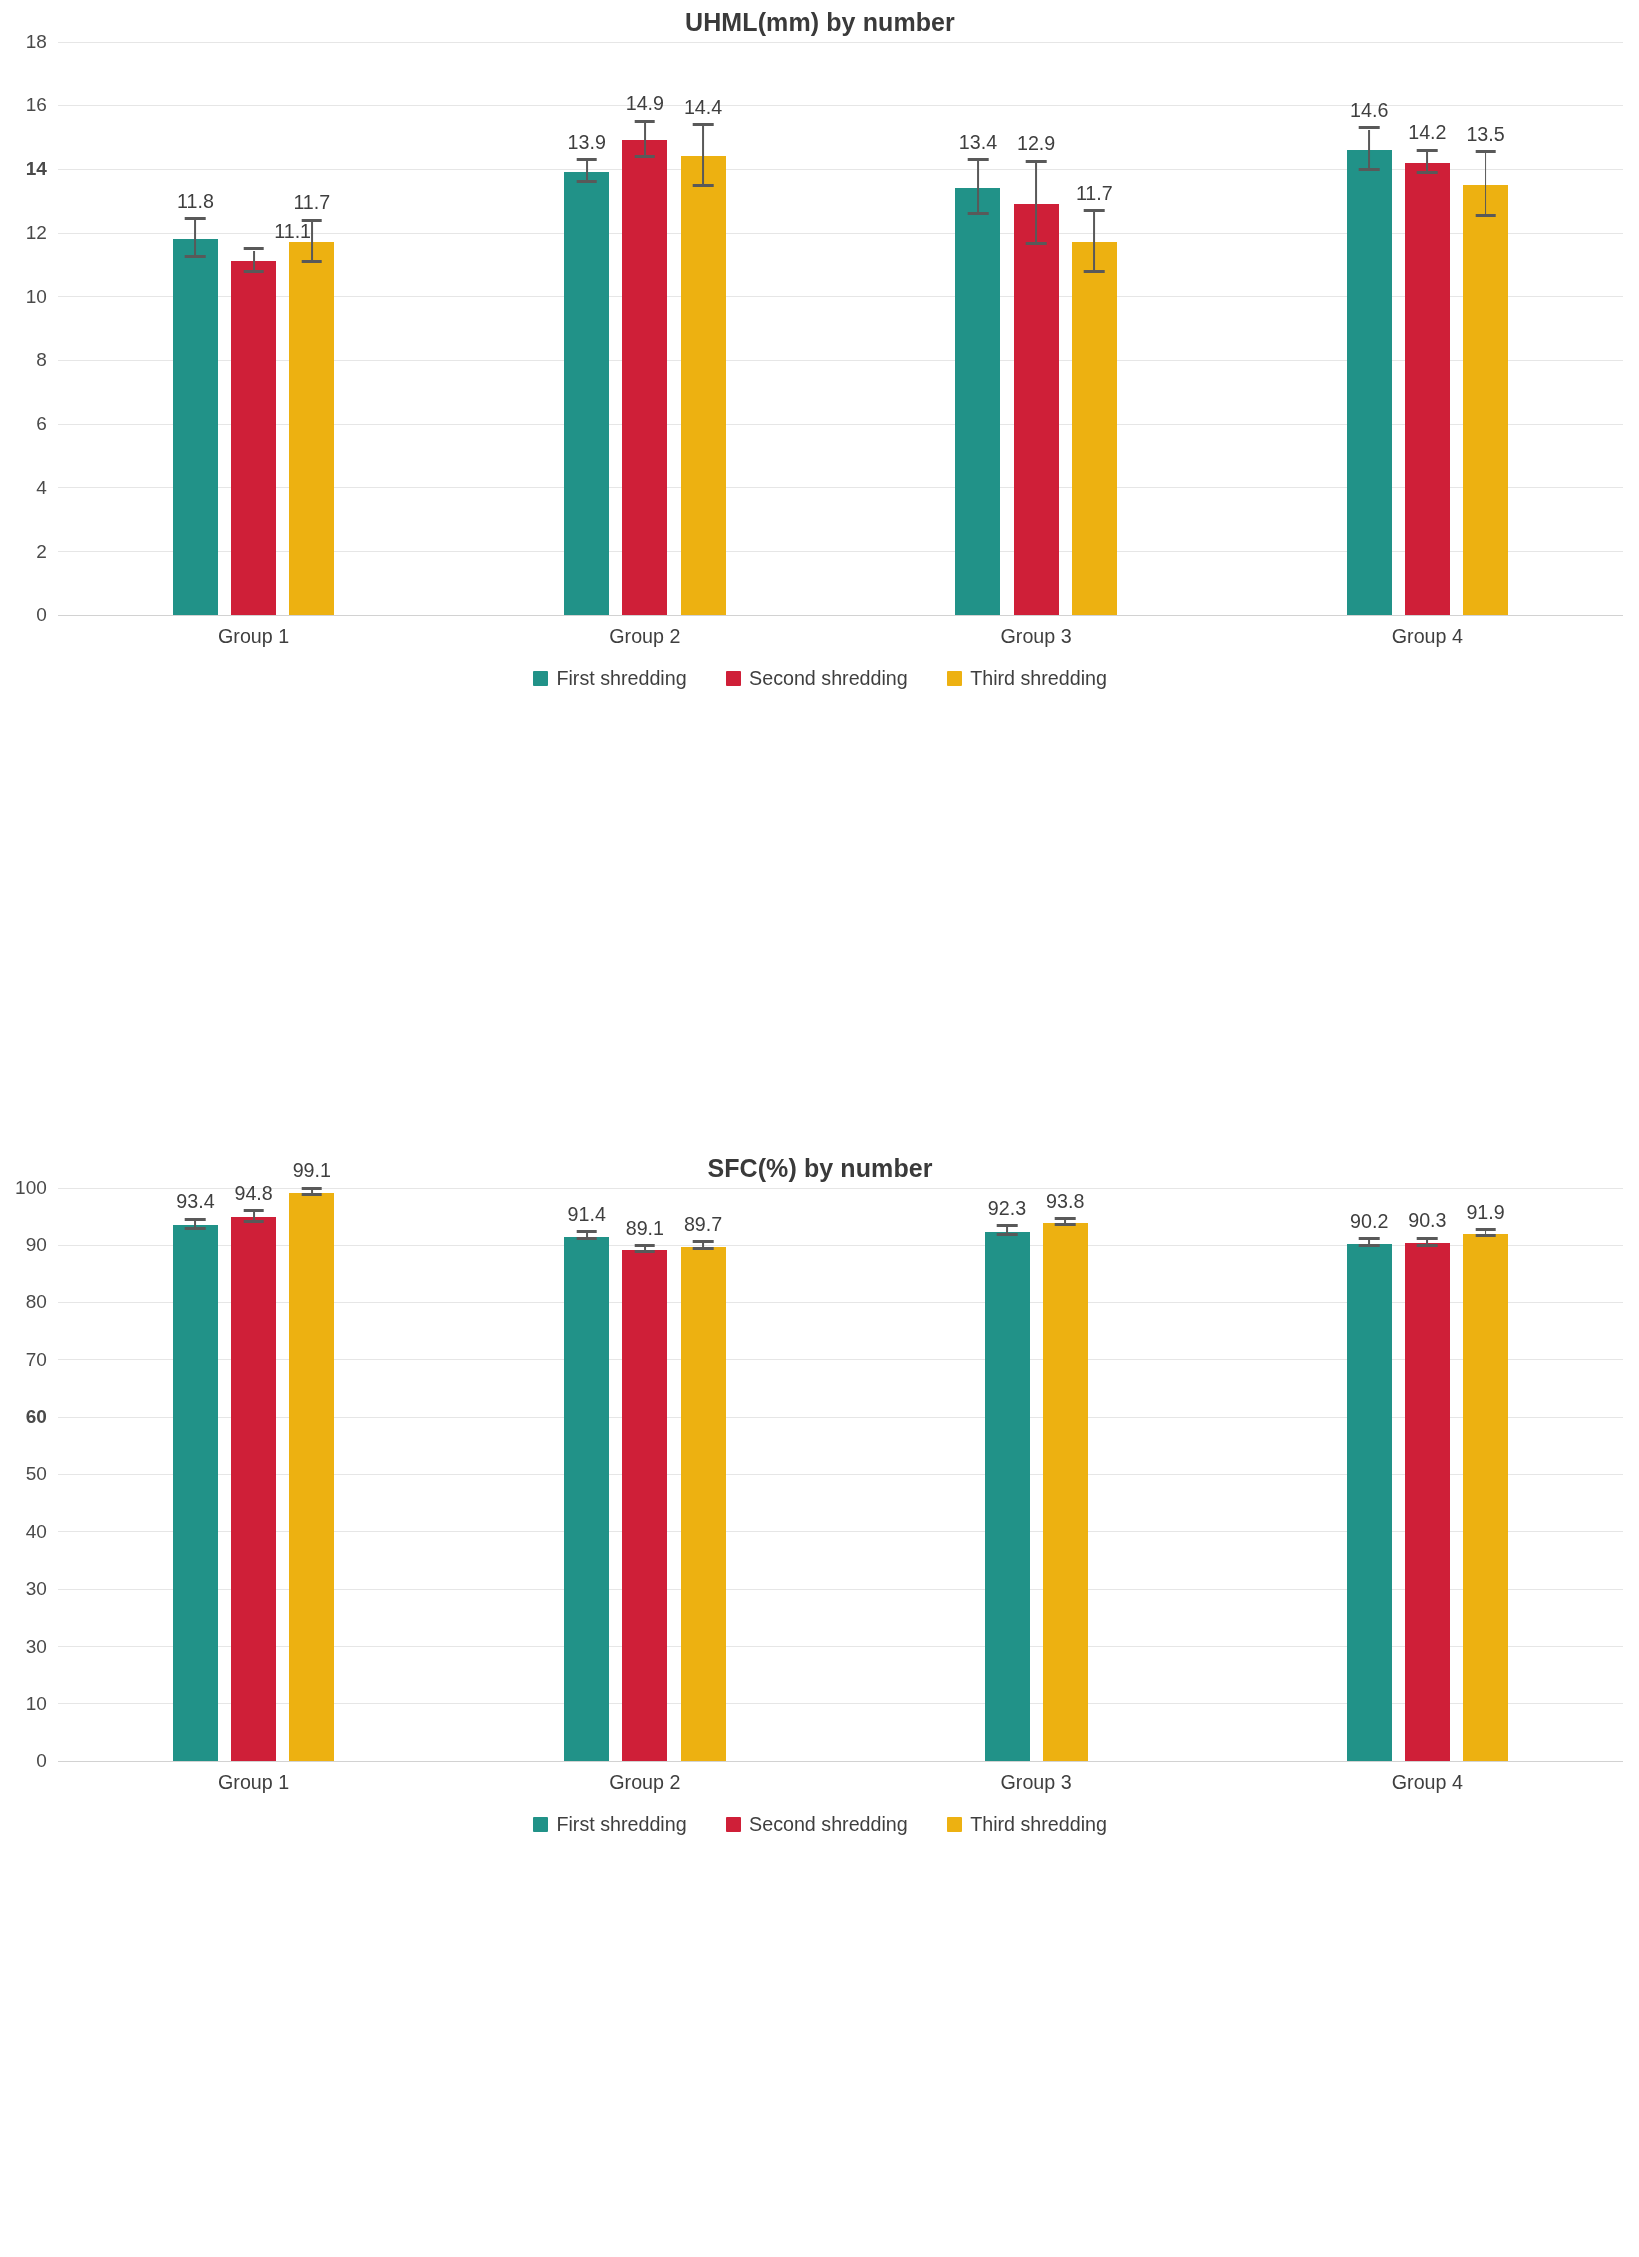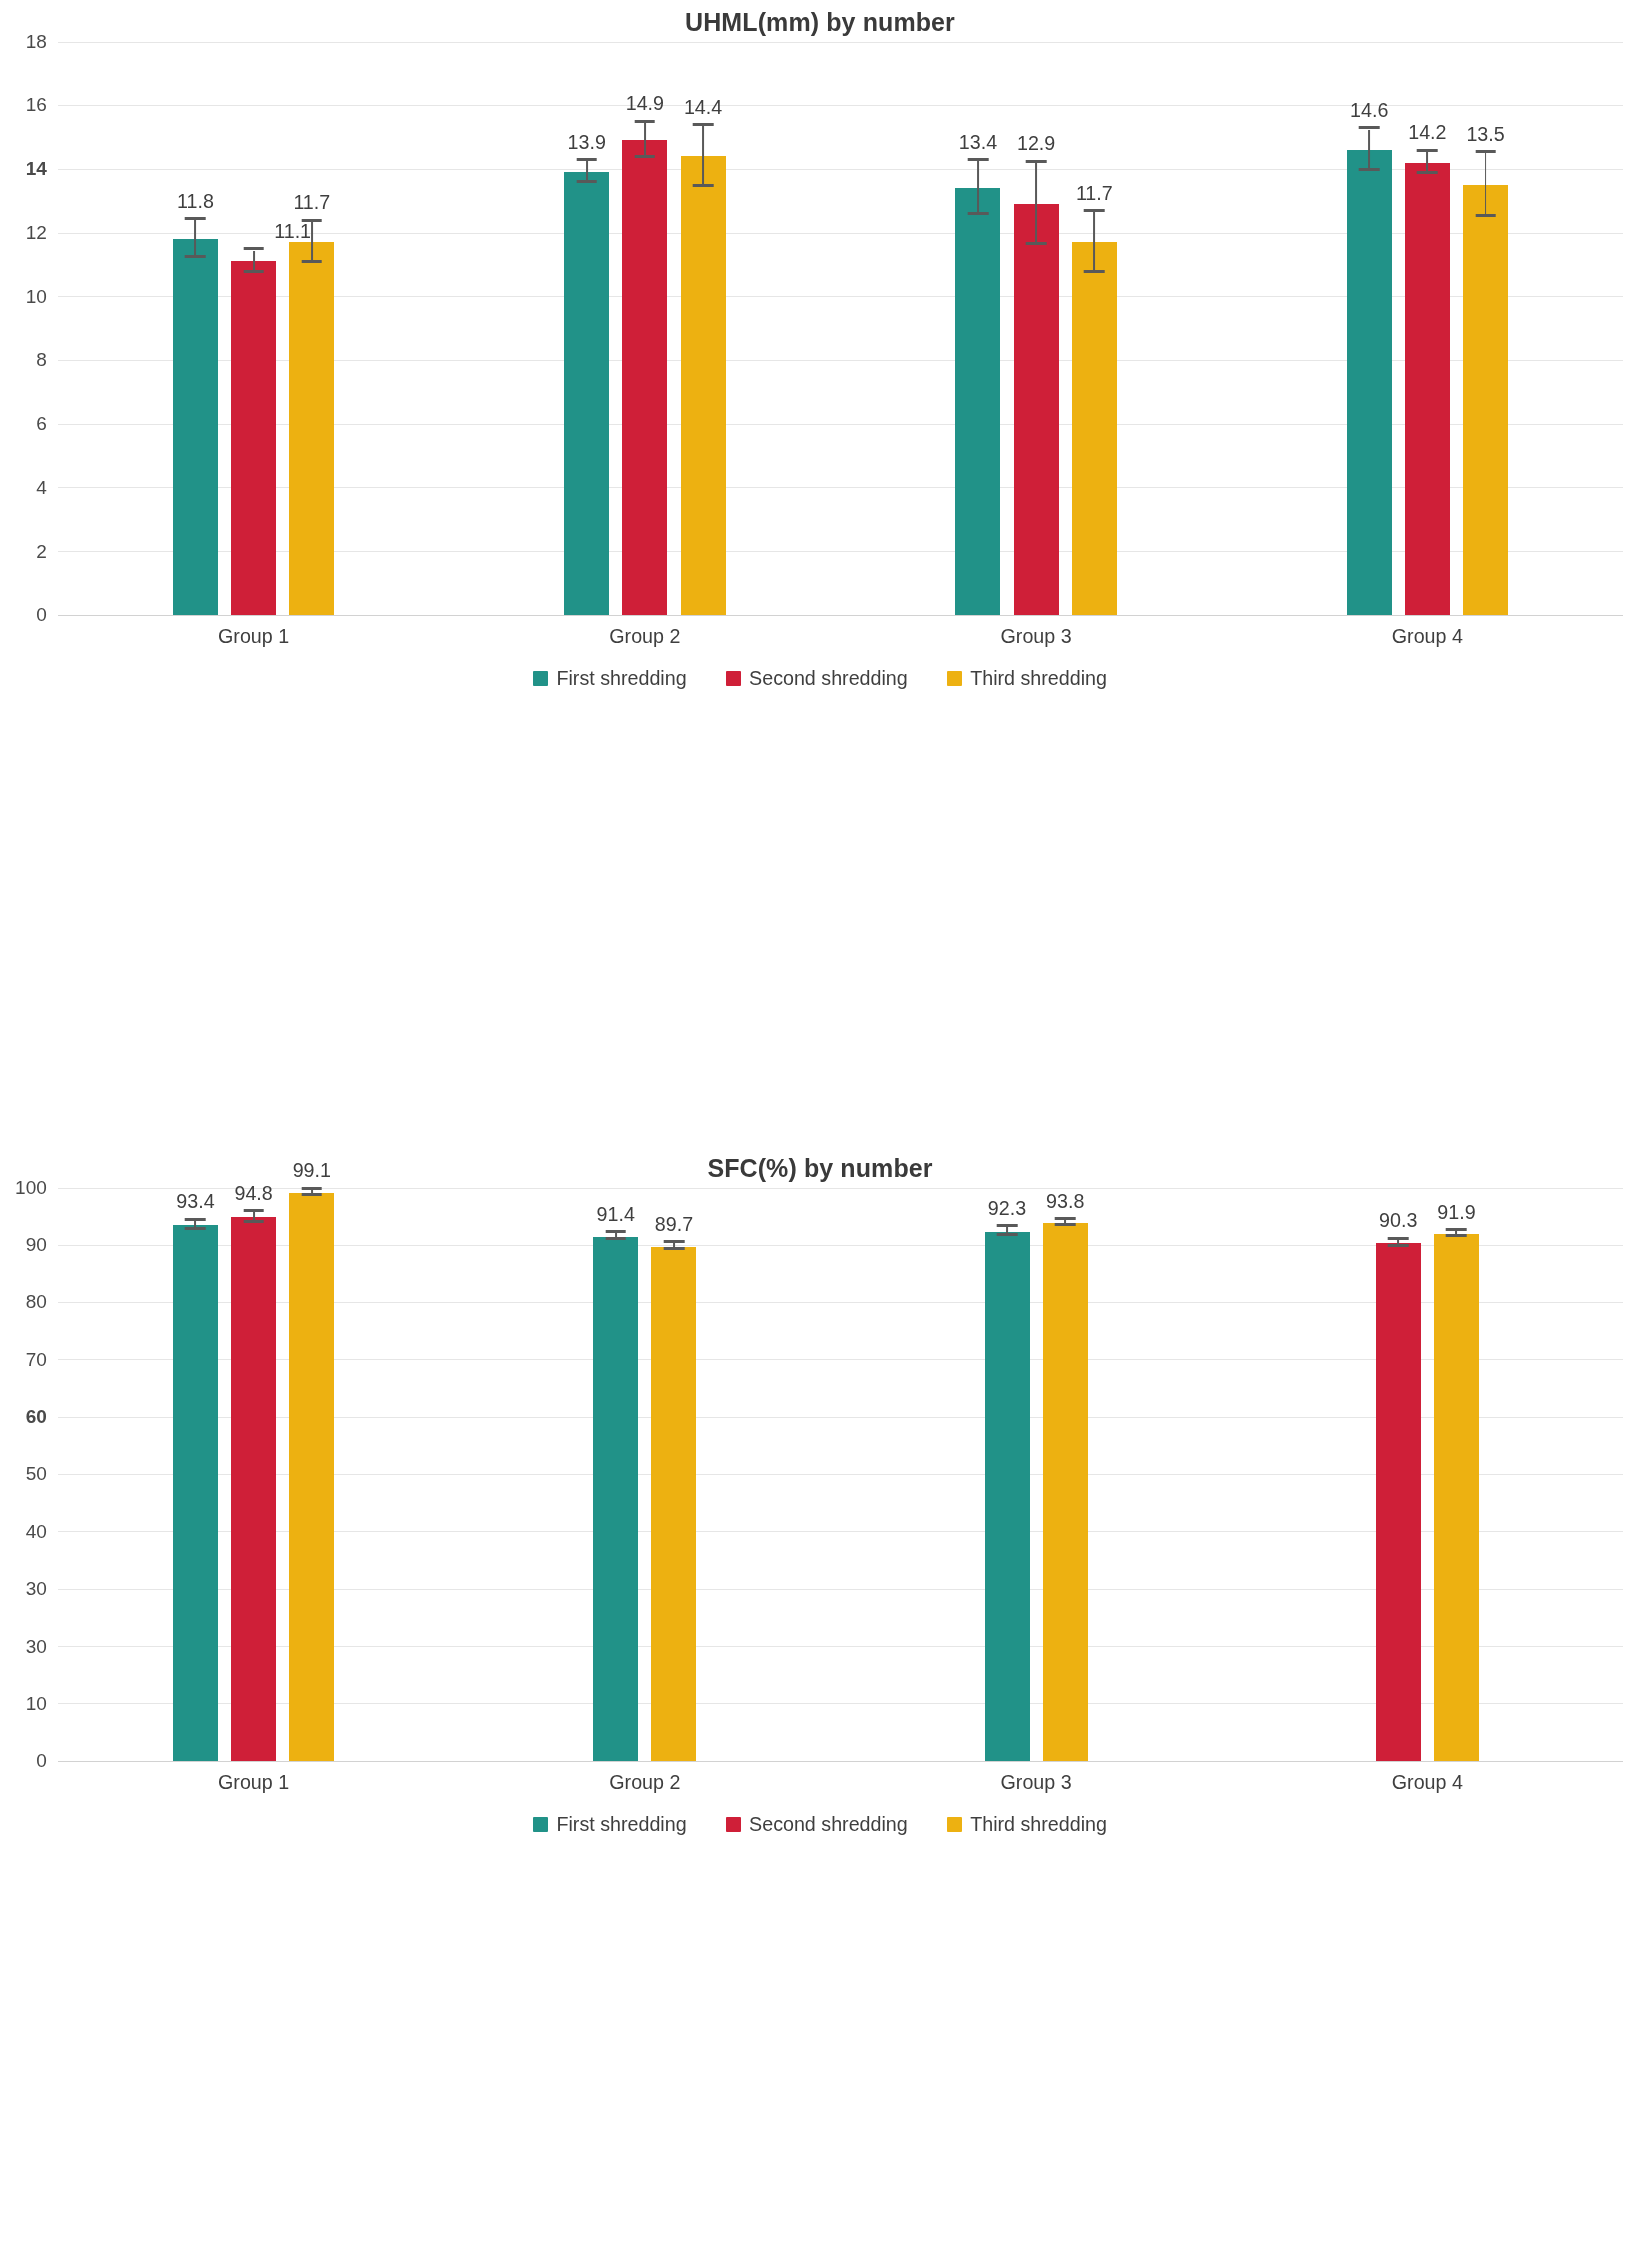--- a/index.html
+++ b/index.html
@@ -365,20 +365,27 @@
           <div class="group">
             <div class="group-inner">
               <div class="bar-slot">
                 <div class="bar" title="First shredding Group 2: 91.4" style="height: 91.4%; background: rgb(33, 146, 136);"></div>
                 <div class="errbar" style="bottom: 521px; height: 6.9px;"></div>
                 <div class="errcap" style="bottom: 528px;"></div>
                 <div class="errcap" style="bottom: 521px;"></div>
                 <div class="dlabel" style="bottom: 535px;">91.4</div>
               </div>
               <div class="bar-slot">
+                <div class="bar" title="Second shredding Group 2: 89.1" style="height: 89.1%; background: rgb(207, 31, 56);"></div>
+                <div class="errbar" style="bottom: 508px; height: 5.7px;"></div>
+                <div class="errcap" style="bottom: 514px;"></div>
+                <div class="errcap" style="bottom: 508px;"></div>
+                <div class="dlabel" style="bottom: 521px;">89.1</div>
+              </div>
+              <div class="bar-slot">
                 <div class="bar" title="Third shredding Group 2: 89.7" style="height: 89.7%; background: rgb(237, 177, 17);"></div>
                 <div class="errbar" style="bottom: 511px; height: 6.9px;"></div>
                 <div class="errcap" style="bottom: 518px;"></div>
                 <div class="errcap" style="bottom: 511px;"></div>
                 <div class="dlabel" style="bottom: 525px;">89.7</div>
               </div>
             </div>
           </div>
           <div class="group">
             <div class="group-inner">
@@ -393,20 +400,27 @@
                 <div class="bar" title="Third shredding Group 3: 93.8" style="height: 93.8%; background: rgb(237, 177, 17);"></div>
                 <div class="errbar" style="bottom: 535px; height: 5.7px;"></div>
                 <div class="errcap" style="bottom: 541px;"></div>
                 <div class="errcap" style="bottom: 535px;"></div>
                 <div class="dlabel" style="bottom: 548px;">93.8</div>
               </div>
             </div>
           </div>
           <div class="group">
             <div class="group-inner">
+              <div class="bar-slot">
+                <div class="bar" title="First shredding Group 4: 90.2" style="height: 90.2%; background: rgb(33, 146, 136);"></div>
+                <div class="errbar" style="bottom: 514px; height: 6.9px;"></div>
+                <div class="errcap" style="bottom: 521px;"></div>
+                <div class="errcap" style="bottom: 514px;"></div>
+                <div class="dlabel" style="bottom: 528px;">90.2</div>
+              </div>
               <div class="bar-slot">
                 <div class="bar" title="Second shredding Group 4: 90.3" style="height: 90.3%; background: rgb(207, 31, 56);"></div>
                 <div class="errbar" style="bottom: 514px; height: 6.9px;"></div>
                 <div class="errcap" style="bottom: 521px;"></div>
                 <div class="errcap" style="bottom: 514px;"></div>
                 <div class="dlabel" style="bottom: 529px;">90.3</div>
               </div>
               <div class="bar-slot">
                 <div class="bar" title="Third shredding Group 4: 91.9" style="height: 91.9%; background: rgb(237, 177, 17);"></div>
                 <div class="errbar" style="bottom: 524px; height: 5.7px;"></div>

